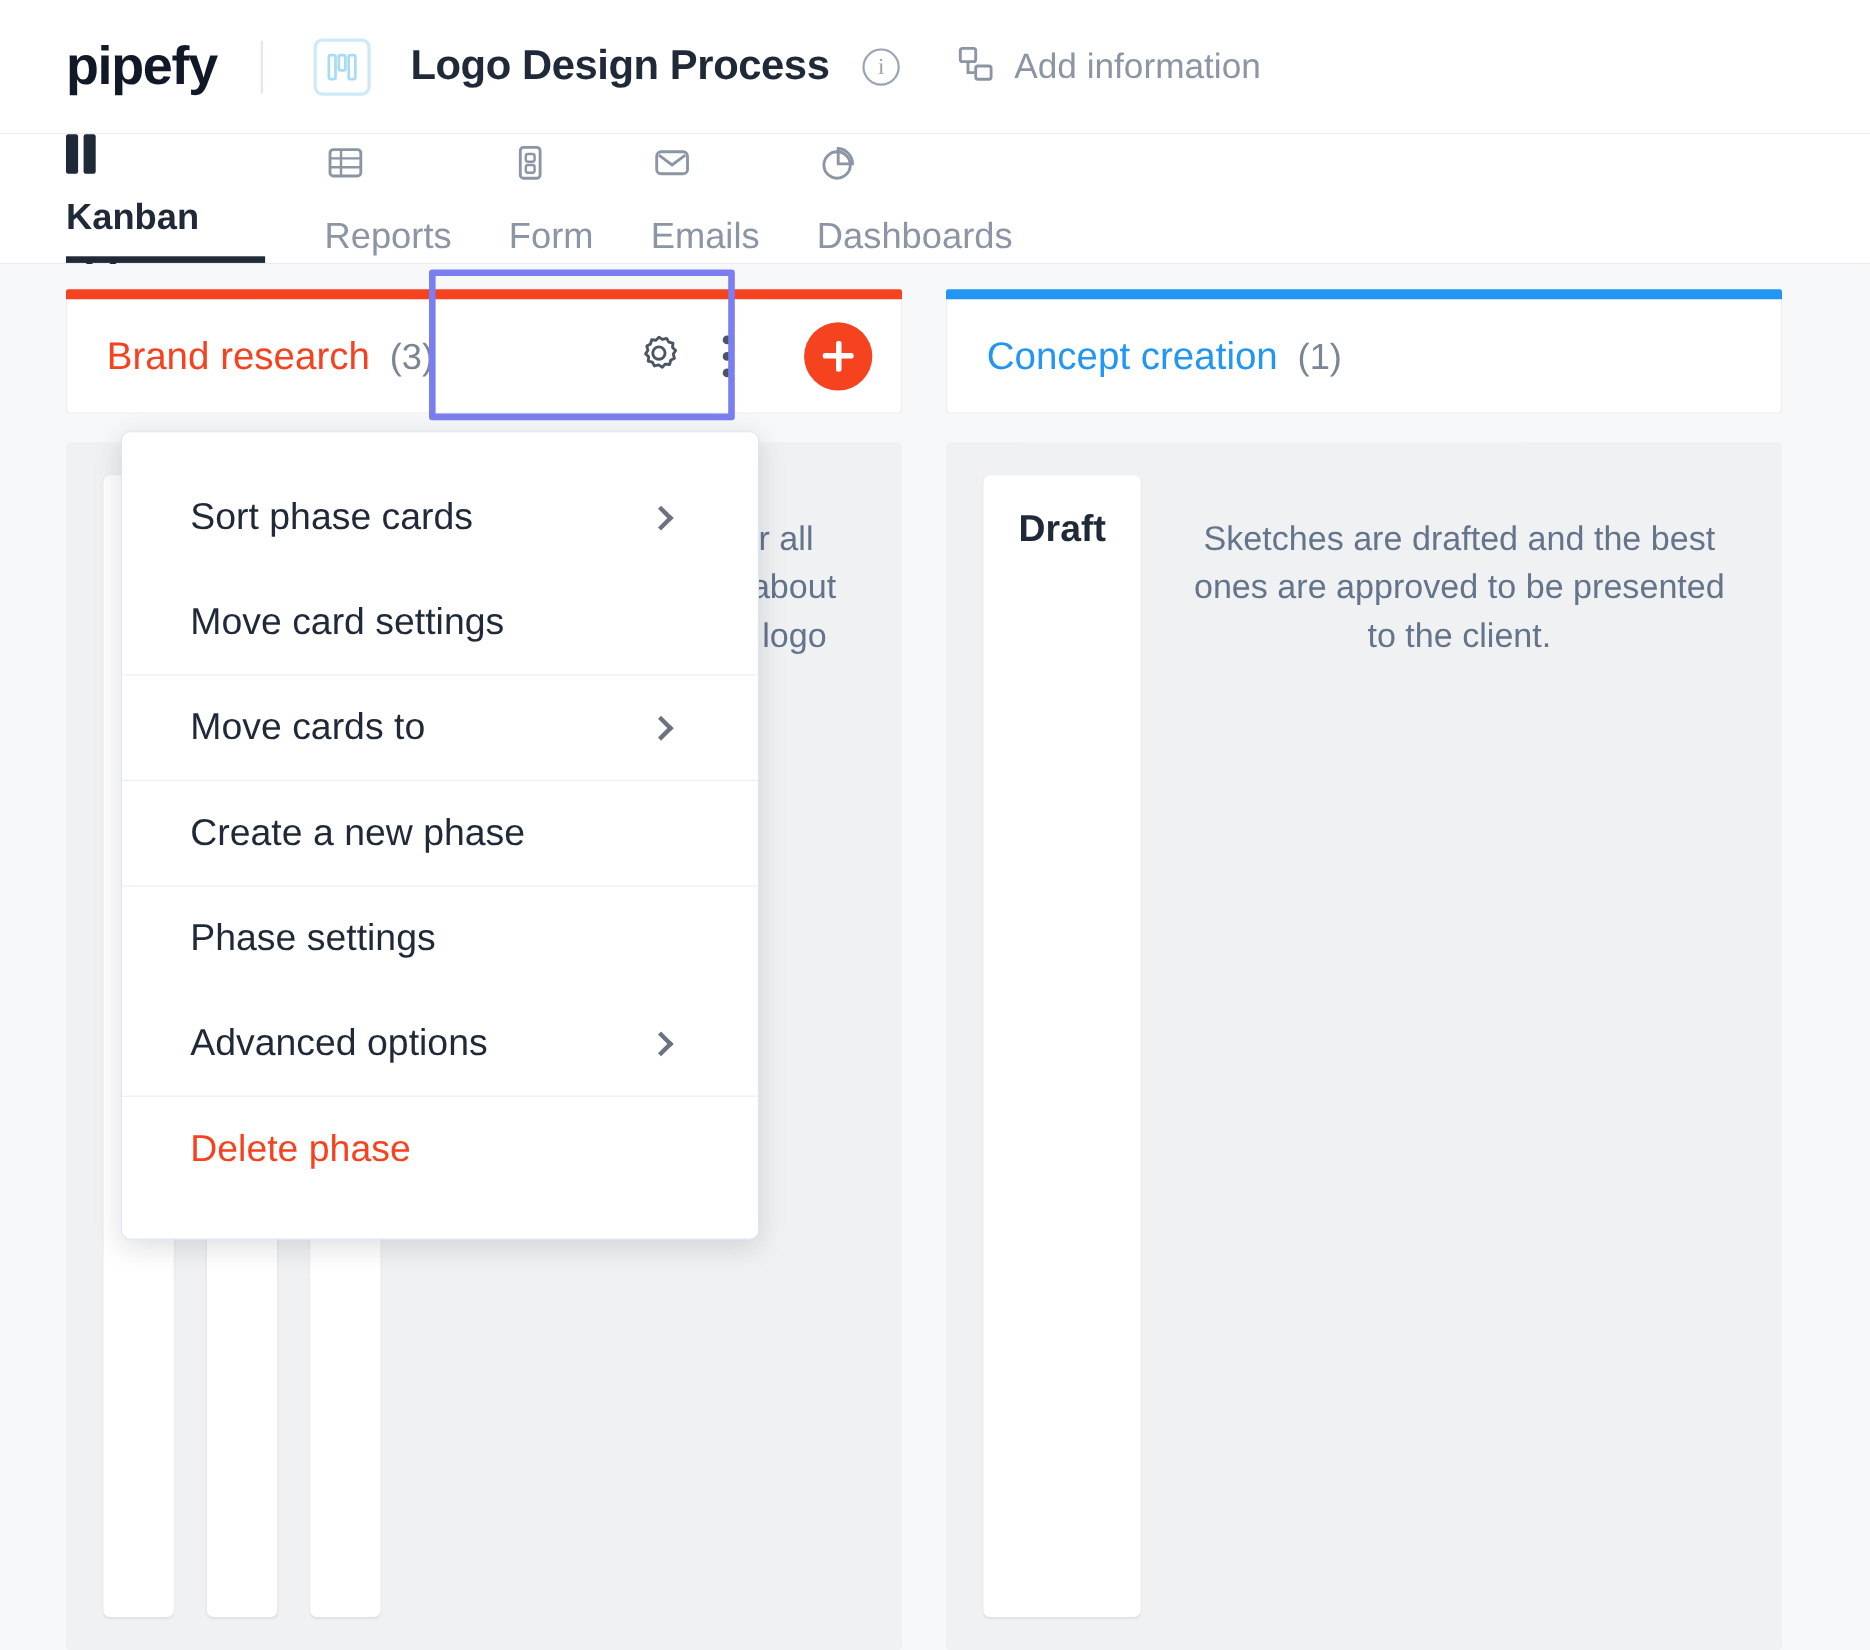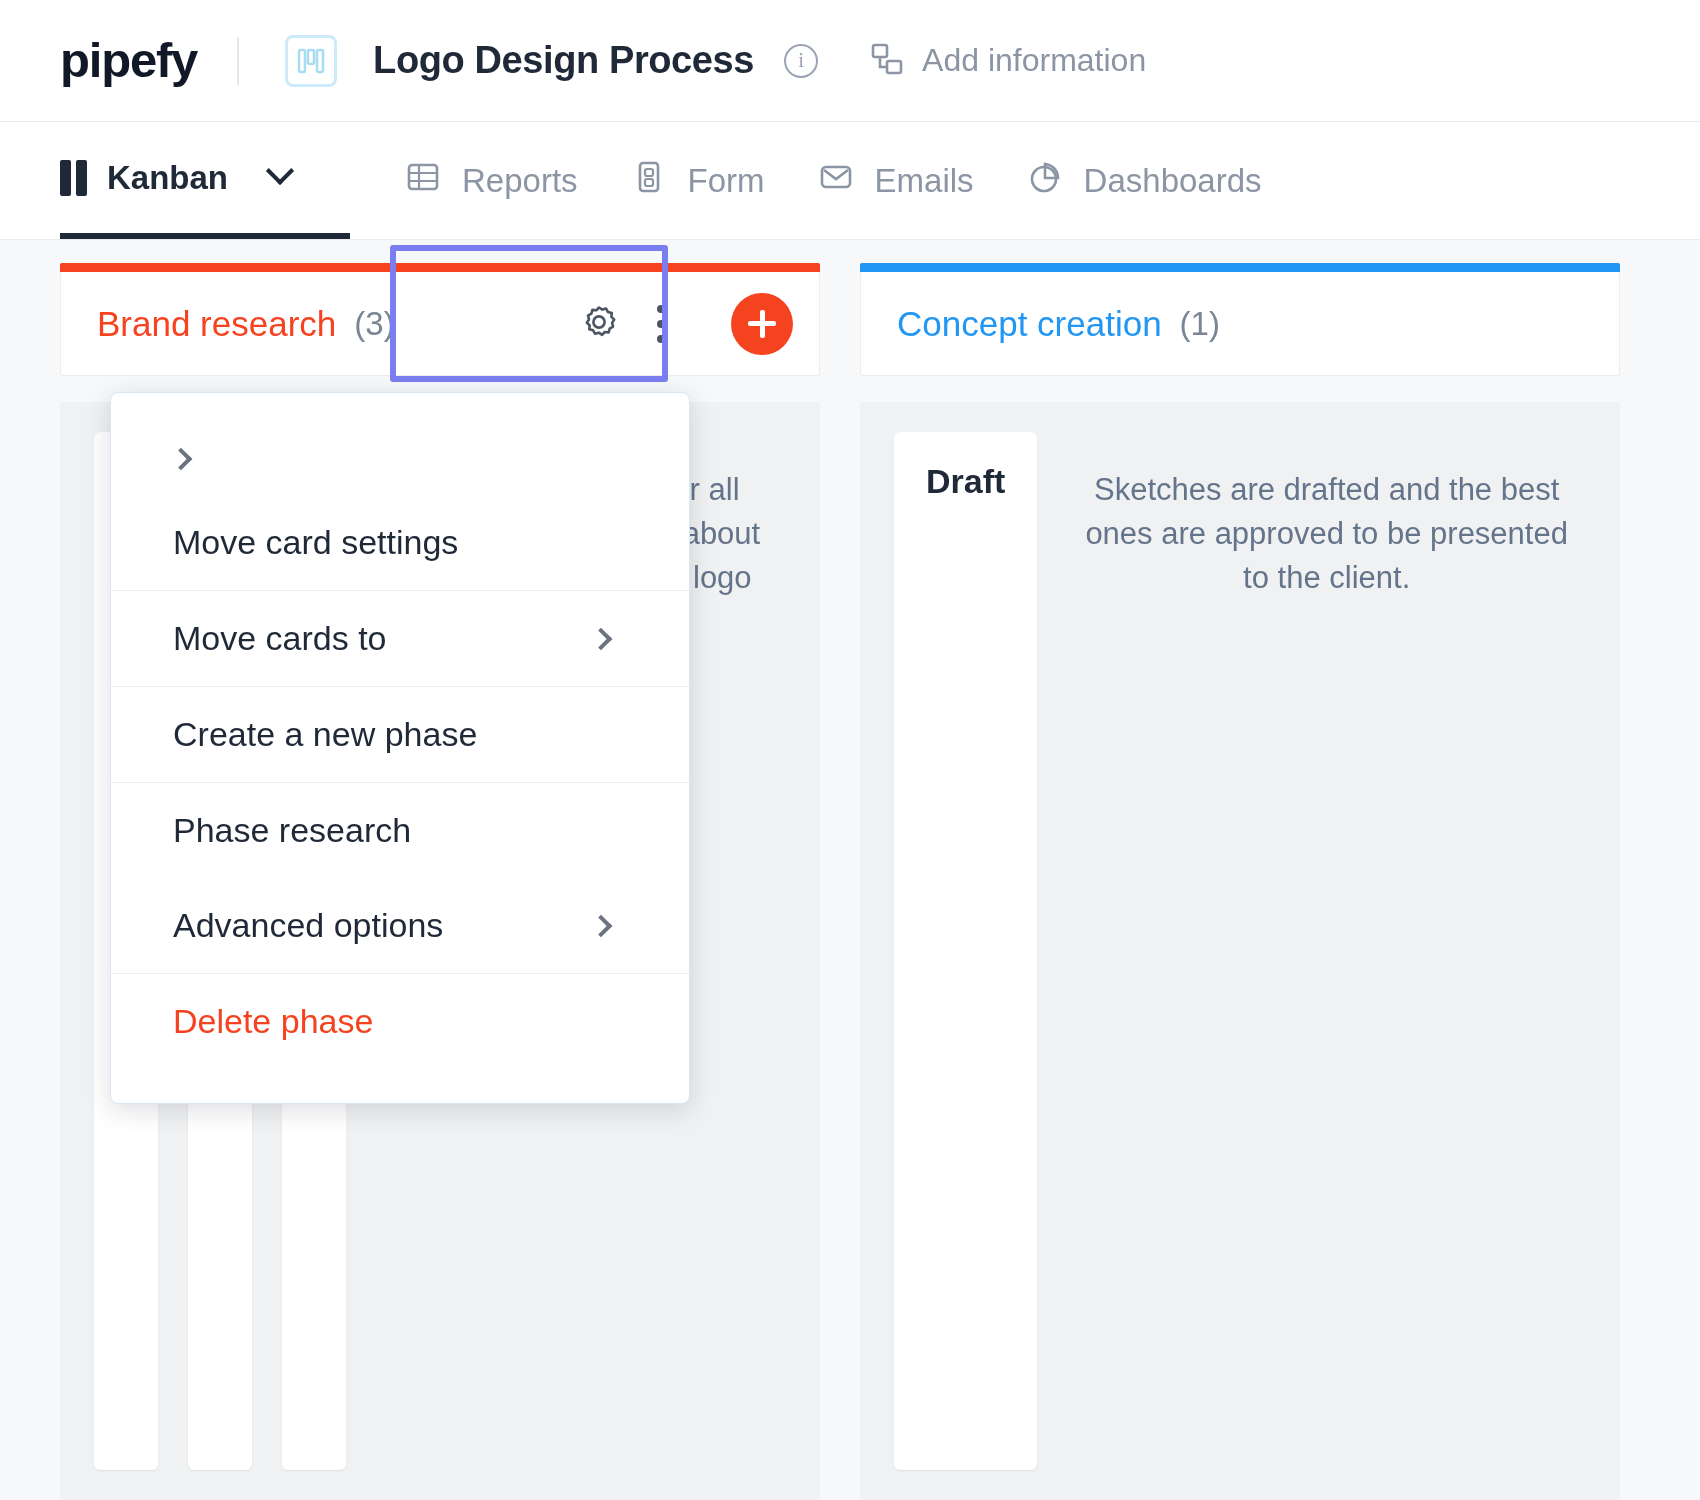--- a/index.html
+++ b/index.html
@@ -77,28 +77,29 @@
   .navbar {
     height: 118px;
     display: flex;
     align-items: stretch;
     padding-left: 60px;
     border-bottom: 1px solid #e8eaee;
     background: #ffffff;
   }
   .navtab {
     display: flex;
-    align-items: center;
+    align-items: flex-start;
     gap: 20px;
     padding: 0 26px;
     color: #8b95a4;
     font-size: 33px;
     font-weight: 400;
     position: relative;
     white-space: nowrap;
+    flex-direction: column;
   }
   .navtab:first-child { padding-left: 0; }
   .navtab.active {
     color: #1f2937;
     font-weight: 700;
     border-bottom: 6px solid #1f2937;
     padding-right: 60px;
   }
   .navtab.active .kb-bar { background: #1f2937; }
   .kb-icon { display: flex; gap: 5px; align-items: center; flex: none;}
@@ -390,20 +391,21 @@
       <div class="phase-desc">Sketches are drafted and the best ones are approved to be presented to the client.</div>
     </div>
   </div>
 
   <div class="highlight-box" style="left:390px; top:5px; width:278px; height:137px;"></div>
 
   <div class="phase-menu" style="left:110px; top:152px;">
 
     <div class="menu-group">
       <div class="menu-item">
+        <span class="label">Sort phase cards</span>
         <span class="chev-right"></span>
       </div>
       <div class="menu-item">
         <span class="label">Move card settings</span>
       </div>
     </div>
 
     <div class="menu-group">
       <div class="menu-item">
         <span class="label">Move cards to</span>
@@ -412,21 +414,21 @@
     </div>
 
     <div class="menu-group">
       <div class="menu-item">
         <span class="label">Create a new phase</span>
       </div>
     </div>
 
     <div class="menu-group">
       <div class="menu-item">
-        <span class="label">Phase research</span>
+        <span class="label">Phase settings</span>
       </div>
       <div class="menu-item">
         <span class="label">Advanced options</span>
         <span class="chev-right"></span>
       </div>
     </div>
 
     <div class="menu-group">
       <div class="menu-item danger">
         <span class="label">Delete phase</span>

